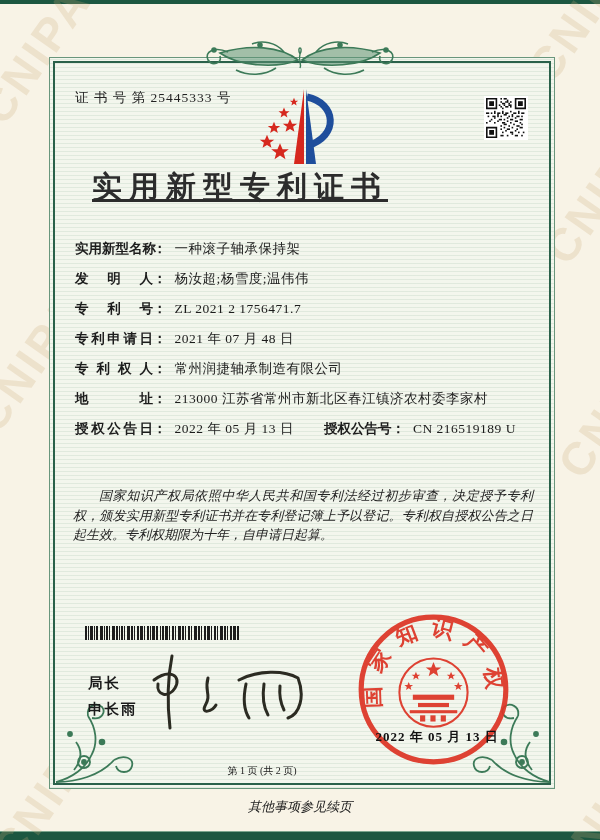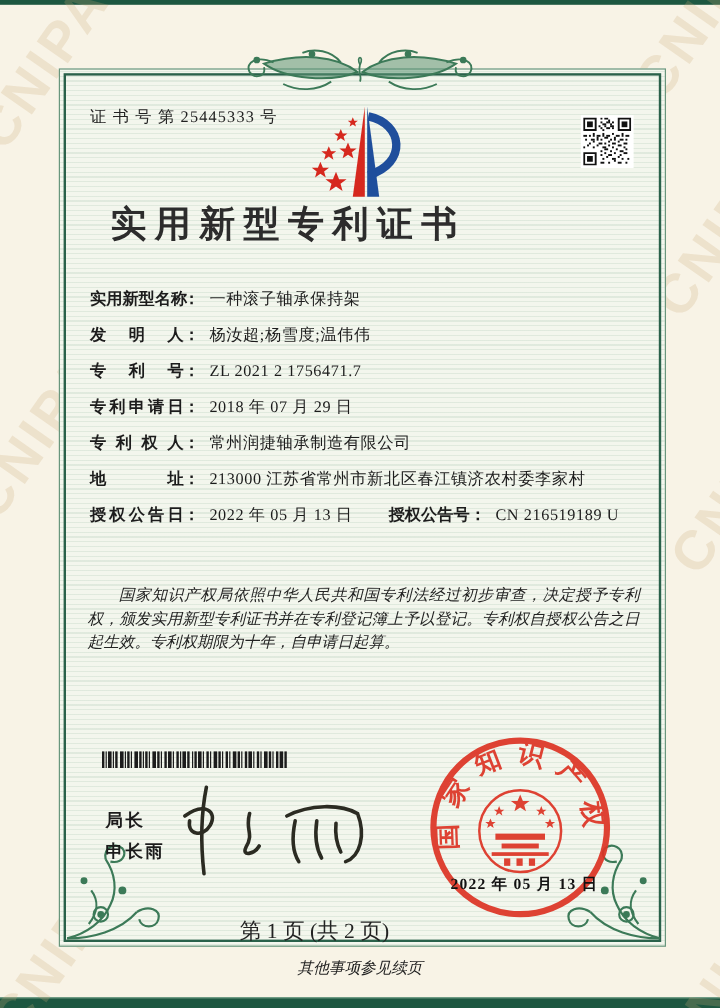--- a/index.html
+++ b/index.html
@@ -23,42 +23,42 @@
   .corner { position:absolute; z-index:3; }
   .corner-bl { left:52px; top:698px; }
   .corner-br { left:464px; top:698px; transform:scaleX(-1); }
 
   .content { position:absolute; left:0; top:0; width:600px; height:840px; z-index:4; }
 
   .cert-no { position:absolute; left:75px; top:89px; font-size:13.5px; color:#222; letter-spacing:1px; }
   .logo { position:absolute; left:250px; top:84px; }
   .qr { position:absolute; left:484px; top:96px; width:44px; height:44px; background:#fff; padding:2px; }
 
-  .title { position:absolute; left:0; top:167px; width:480px; text-align:center; font-size:30px; font-weight:bold; letter-spacing:7px; color:#2c2c2c; }
+  .title { position:absolute; left:0; top:167px; width:480px; text-align:center; font-size:30px; font-weight:bold; letter-spacing:7px; color:#2c2c2c;text-decoration:underline; }
 
   .fields { position:absolute; left:75px; top:240px; width:460px; }
   .field-row { height:22px; margin-bottom:8px; font-size:13.5px; color:#1c1c1c; white-space:nowrap; }
   .field-label { display:inline-block; width:78px; text-align:justify; text-align-last:justify; font-weight:600; }
   .field-colon { font-weight:600; margin-right:8px; }
   .field-value { letter-spacing:0.5px; }
   .grant-second { margin-left:30px; }
 
   .paragraphs { position:absolute; left:73px; top:486px; width:460px; font-size:13px; line-height:19.5px; color:#222; text-align:justify; font-style:italic; }
   .paragraphs p { text-indent:2em; }
 
   .barcode { position:absolute; left:85px; top:626px; }
 
   .signoff-title { position:absolute; left:88px; top:674px; font-size:14.5px; font-weight:bold; color:#1b1b1b; letter-spacing:2px; }
   .signoff-name  { position:absolute; left:88px; top:700px; font-size:14.5px; font-weight:bold; color:#1b1b1b; letter-spacing:2px; }
   .signature { position:absolute; left:142px; top:650px; z-index:5; }
 
   .seal { position:absolute; left:356px; top:612px; z-index:4; opacity:0.93; }
   .seal-date { position:absolute; left:362px; top:728px; width:150px; text-align:center; font-size:13px; font-weight:bold; color:#111; z-index:6; letter-spacing:1px; white-space:nowrap; }
 
-  .page-num { position:absolute; left:0; top:764px; width:524px; text-align:center; font-size:18px; color:#222; }
+  .page-num { position:absolute; left:0; top:764px; width:524px; text-align:center; font-size:10px; color:#222; }
   .footer-note { position:absolute; left:0; top:798px; width:600px; text-align:center; font-size:13px; font-style:italic; color:#222; z-index:4; }
 </style>
 </head>
 <body>
 
 <div class="band-top"></div>
 <div class="band-bottom"></div>
 
 <span class="watermark wm1">CNIPA</span>
 <span class="watermark wm2">CNIPA</span>
@@ -232,21 +232,21 @@
     <div class="field-row">
       <span class="field-label">实用新型名称</span><span class="field-colon">：</span><span class="field-value">一种滚子轴承保持架</span>
     </div>
     <div class="field-row">
       <span class="field-label">发明人</span><span class="field-colon">：</span><span class="field-value">杨汝超;杨雪度;温伟伟</span>
     </div>
     <div class="field-row">
       <span class="field-label">专利号</span><span class="field-colon">：</span><span class="field-value">ZL 2021 2 1756471.7</span>
     </div>
     <div class="field-row">
-      <span class="field-label">专利申请日</span><span class="field-colon">：</span><span class="field-value">2018 年 07 月 29 日</span>
+      <span class="field-label">专利申请日</span><span class="field-colon">：</span><span class="field-value">2021 年 07 月 48 日</span>
     </div>
     <div class="field-row">
       <span class="field-label">专利权人</span><span class="field-colon">：</span><span class="field-value">常州润捷轴承制造有限公司</span>
     </div>
     <div class="field-row">
       <span class="field-label">地址</span><span class="field-colon">：</span><span class="field-value">213000 江苏省常州市新北区春江镇济农村委李家村</span>
     </div>
     <div class="field-row">
       <span class="field-label">授权公告日</span><span class="field-colon">：</span><span class="field-value">2022 年 05 月 13 日</span><span class="grant-second"><span class="field-label" style="width:auto">授权公告号</span><span class="field-colon">：</span><span class="field-value">CN 216519189 U</span></span>
     </div>

